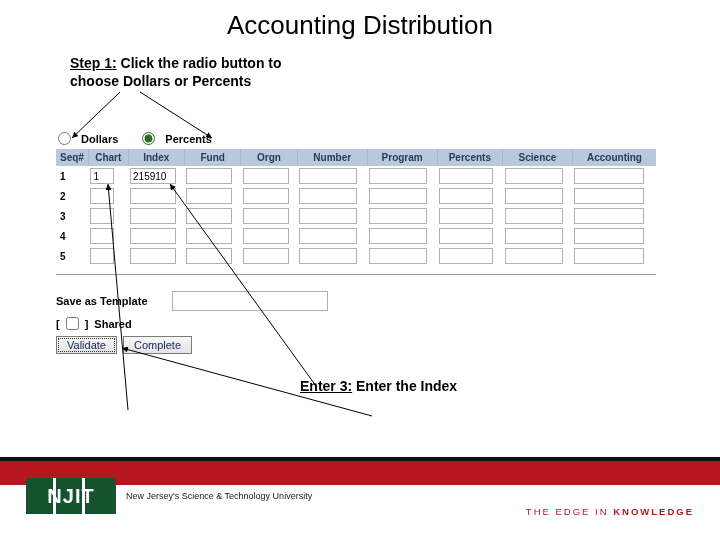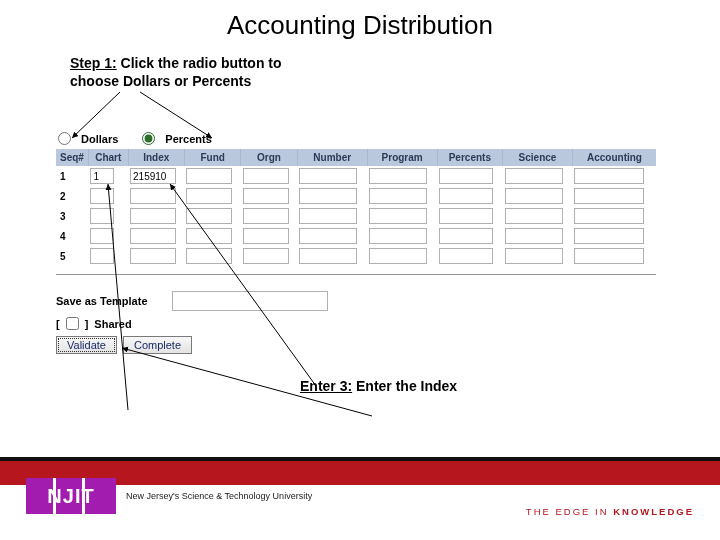--- a/index.html
+++ b/index.html
@@ -26,21 +26,21 @@
   .tmpl-row input[type=text]{height:16px;width:150px;border:1px solid #b0b0b0}
   .shared-row{font-weight:700;font-size:11px;margin-top:6px;display:flex;align-items:center;gap:6px}
   .shared-row input[type=checkbox]{margin:0}
   .btnrow{margin-top:6px;display:flex;gap:6px}
   .btn{display:inline-block;border:1px solid #7a7a7a;background:linear-gradient(#f7f7f7,#e3e3e3);color:#1a2a66;font-size:11px;padding:2px 10px;cursor:pointer}
   .btn.focus{outline:1px dotted #333;outline-offset:-3px}
   
   .bar1{position:absolute;left:0;right:0;top:457px;height:4px;background:#111}
   .bar2{position:absolute;left:0;right:0;top:461px;height:24px;background:#b6171f}
   .logo{position:absolute;left:26px;top:478px;display:flex;align-items:center;gap:10px}
-  .njit-mark{width:90px;height:36px;background:#a21caf;display:flex;align-items:center;justify-content:center;color:#fff;font-weight:700;font-size:20px;letter-spacing:1px;position:relative}
+  .njit-mark{width:90px;height:36px;background:#14532d;display:flex;align-items:center;justify-content:center;color:#fff;font-weight:700;font-size:20px;letter-spacing:1px;position:relative}
   .njit-mark:before,.njit-mark:after{content:"";position:absolute;width:3px;top:0;bottom:0;background:#fff}
   .njit-mark:before{left:30%}.njit-mark:after{left:62%}
   .njit-sub{font-size:9px;color:#222;white-space:nowrap}
   .edge{position:absolute;right:26px;top:506px;font-size:9.5px;color:#b6171f;letter-spacing:2px}
   .edge b{color:#b6171f}
   
   svg.arrows{position:absolute;left:0;top:0;width:720px;height:540px;pointer-events:none}
   svg.arrows line{stroke:#000;stroke-width:1}
 </style>
 </head>

